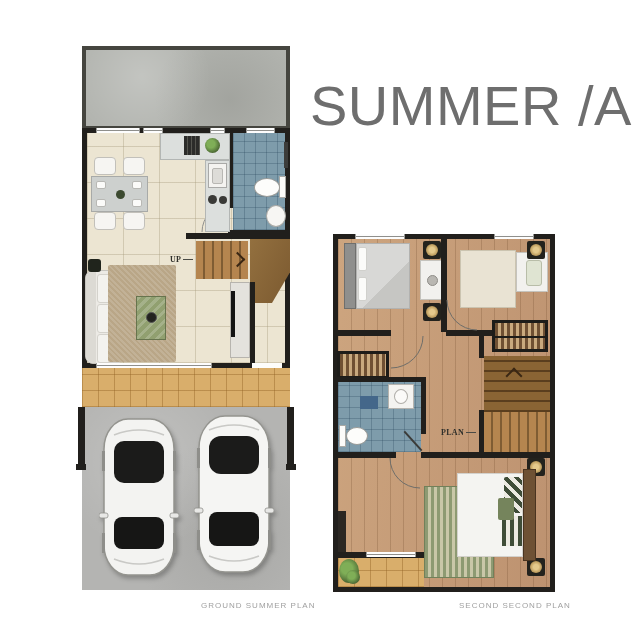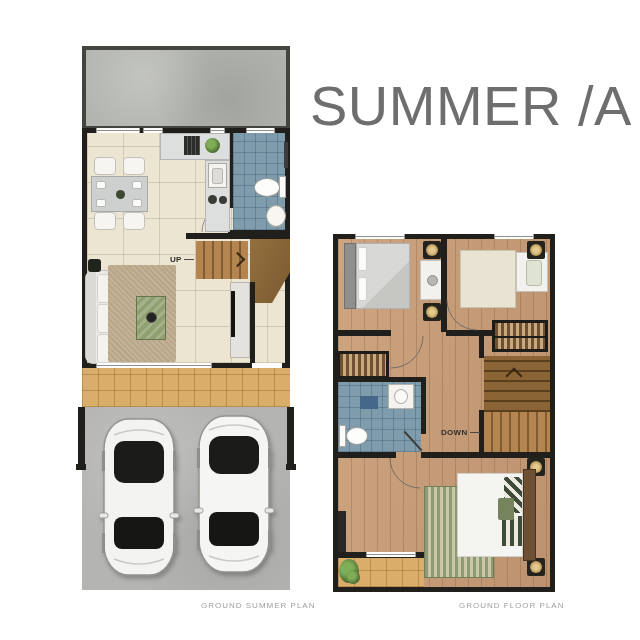--- a/index.html
+++ b/index.html
@@ -62,21 +62,21 @@
   .lampbox{position:absolute;width:18px;height:18px;background:#23221d;border-radius:2px;}
   .lampbox::after{content:"";position:absolute;left:3px;top:3px;width:12px;height:12px;border-radius:50%;
           background:radial-gradient(circle,#e4c98c 0 30%,#c9a96a 55%,#8a6d3a 100%);}
   .wardrobe{position:absolute;border:3px solid #1d1c19;
           background:repeating-linear-gradient(90deg,#6f5033 0 3px,#c8a97e 3px 6px);}
   .chev-up{position:absolute;width:12px;height:12px;border-left:2px solid #3a2714;border-top:2px solid #3a2714;
           transform:rotate(45deg);}
   .chev-right{position:absolute;width:11px;height:11px;border-top:2px solid #3a2714;border-right:2px solid #3a2714;
           transform:rotate(45deg);}
   .stair-note{position:absolute;display:flex;align-items:center;gap:2px;
-          font-size:8px;font-weight:600;letter-spacing:.3px;color:#2f2f2a;}
+          font-size:8px;font-weight:600;letter-spacing:.3px;color:#2f2f2a;font-family:Liberation Serif, serif;}
   .note-line{width:10px;height:0;border-top:1px solid #4a4a45;}
   .plan-label{position:absolute;font-size:8px;letter-spacing:1px;color:var(--label-text);white-space:nowrap;}
   .title{position:absolute;font-size:56px;line-height:1;letter-spacing:.5px;color:var(--title-text);white-space:nowrap;}
   .arc{position:absolute;overflow:visible;}
   .car{position:absolute;filter:drop-shadow(2px 3px 2px rgba(0,0,0,.25));}
   .mirror{position:absolute;background:#3c3c3a;}
   .appliance{position:absolute;background:#2c2c2a;
           background:repeating-linear-gradient(90deg,#2c2c2a 0 3px,#55554f 3px 4px);}
   .plantpot{position:absolute;border-radius:50%;
           background:radial-gradient(circle at 40% 40%,#7fae57 0 30%,#4e6b35 70%,#33491f 100%);}
@@ -254,21 +254,21 @@
     <div style="position:absolute;left:5px;top:4px;width:14px;height:15px;border:1px solid #b0aea9;border-radius:50%;background:#fbfaf8;"></div>
   </div>
 
   <div class="stair-h" style="left:484px;top:356px;width:66px;height:56px;"></div>
   <div class="stair" style="left:484px;top:412px;width:66px;height:42px;"></div>
   <div class="chev-up" style="left:508px;top:370px;"></div>
   <div class="wall" style="left:479px;top:330px;width:5px;height:28px;"></div>
   <div class="wall" style="left:479px;top:410px;width:5px;height:48px;"></div>
   <div class="wall" style="left:421px;top:452px;width:132px;height:6px;"></div>
   <div class="stair-note" style="left:441px;top:428px;">
-    <span>DOWN</span>
+    <span>PLAN</span>
     <span class="note-line"></span>
   </div>
   <svg class="arc" style="left:390px;top:458px;" width="30" height="30">
     <path d="M0 0 A30 30 0 0 0 30 30" fill="none" stroke="#6e6e6a" stroke-width="1"></path>
   </svg>
 
   <div class="rug-stripes" style="left:424px;top:486px;width:70px;height:92px;"></div>
   <div style="position:absolute;left:457px;top:473px;width:66px;height:84px;background:#f4f4f1;border:1px solid #d3d1cc;">
     <div style="position:absolute;left:46px;top:3px;width:18px;height:36px;background:repeating-linear-gradient(45deg,#3f4d38 0 4px,#eceae2 4px 8px);border-radius:2px;"></div>
     <div style="position:absolute;left:44px;top:42px;width:20px;height:30px;background:repeating-linear-gradient(90deg,#3f4d38 0 4px,#eceae2 4px 8px);"></div>
@@ -277,15 +277,15 @@
   <div style="position:absolute;left:523px;top:469px;width:13px;height:92px;background:#6e5134;border:1px solid #4a3420;"></div>
   <div style="position:absolute;left:338px;top:511px;width:8px;height:46px;background:#2b2722;"></div>
 
   <div class="wall" style="left:333px;top:552px;width:91px;height:6px;"></div>
   <div class="window" style="left:366px;top:552px;width:50px;"></div>
   <div class="porch-floor" style="left:338px;top:558px;width:86px;height:29px;"></div>
   <div class="plantpot" style="left:339px;top:559px;width:20px;height:24px;"></div>
   <div class="plantpot" style="left:346px;top:570px;width:14px;height:14px;"></div>
 
   <div class="plan-label" style="left:201px;top:601px;">GROUND SUMMER PLAN</div>
-  <div class="plan-label" style="left:459px;top:601px;">GROUND FLOOR PLAN</div>
+  <div class="plan-label" style="left:459px;top:601px;">SECOND SECOND PLAN</div>
 
 </div>
 
 </body></html>

